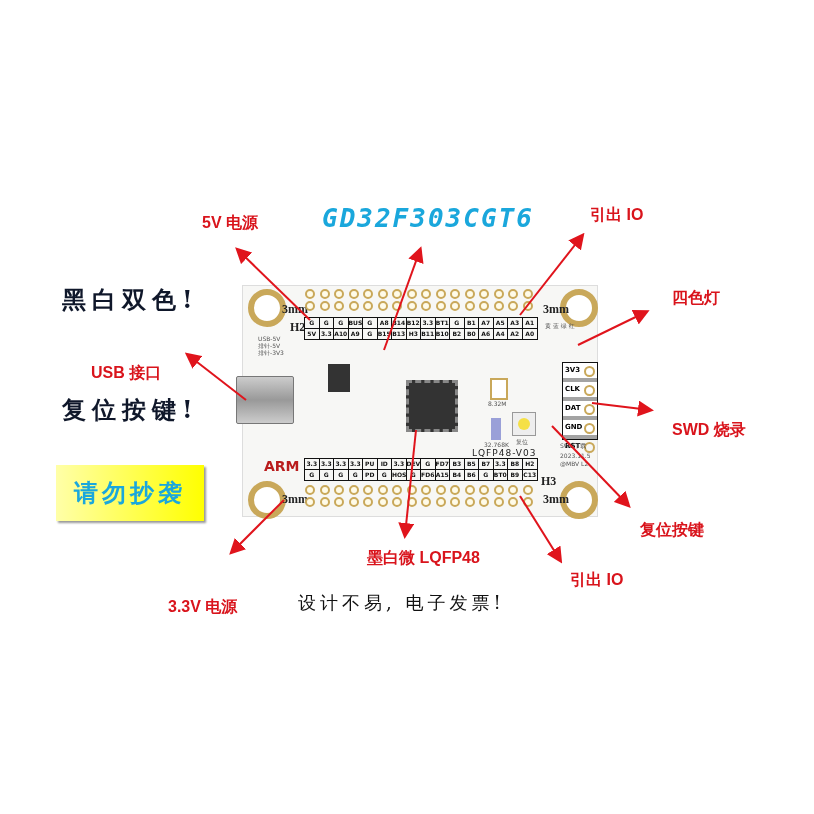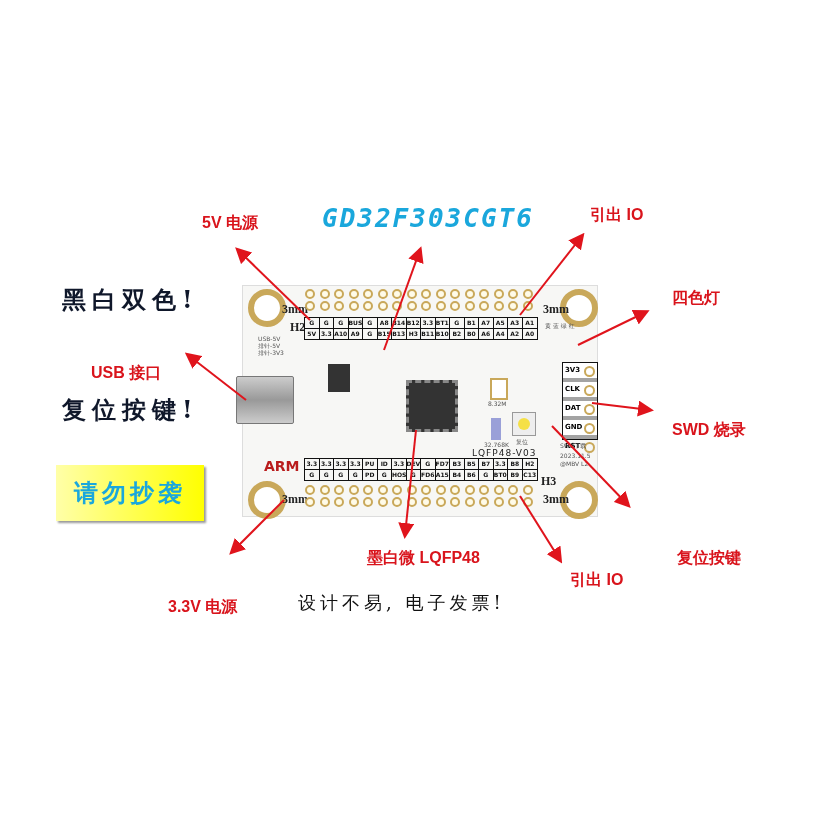--- a/index.html
+++ b/index.html
@@ -34,21 +34,21 @@
 </style>
 </head>
 <body>
 
 <div class="red-label" style="left:202px;top:213px;">5V 电源</div>
 <div class="title">GD32F303CGT6</div>
 <div class="red-label" style="left:590px;top:205px;">引出 IO</div>
 <div class="red-label" style="left:672px;top:288px;">四色灯</div>
 <div class="red-label" style="left:91px;top:343px;margin-top:20px;">USB 接口</div>
 <div class="red-label" style="left:672px;top:420px;">SWD 烧录</div>
-<div class="red-label" style="left:677px;top:520px;margin-top:28px;">复位按键</div>
+<div class="red-label" style="left:640px;top:520px;">复位按键</div>
 <div class="red-label" style="left:168px;top:597px;">3.3V 电源</div>
 <div class="red-label" style="left:367px;top:548px;">墨白微 LQFP48</div>
 <div class="red-label" style="left:570px;top:570px;">引出 IO</div>
 
 <div class="hand" style="left:62px;top:284px;">黑白双色!</div>
 <div class="hand" style="left:62px;top:394px;">复位按键!</div>
 <div class="invoice">
     <span>请勿抄袭</span>
   </div>
 <div class="footer">设计不易, 电子发票!</div>

